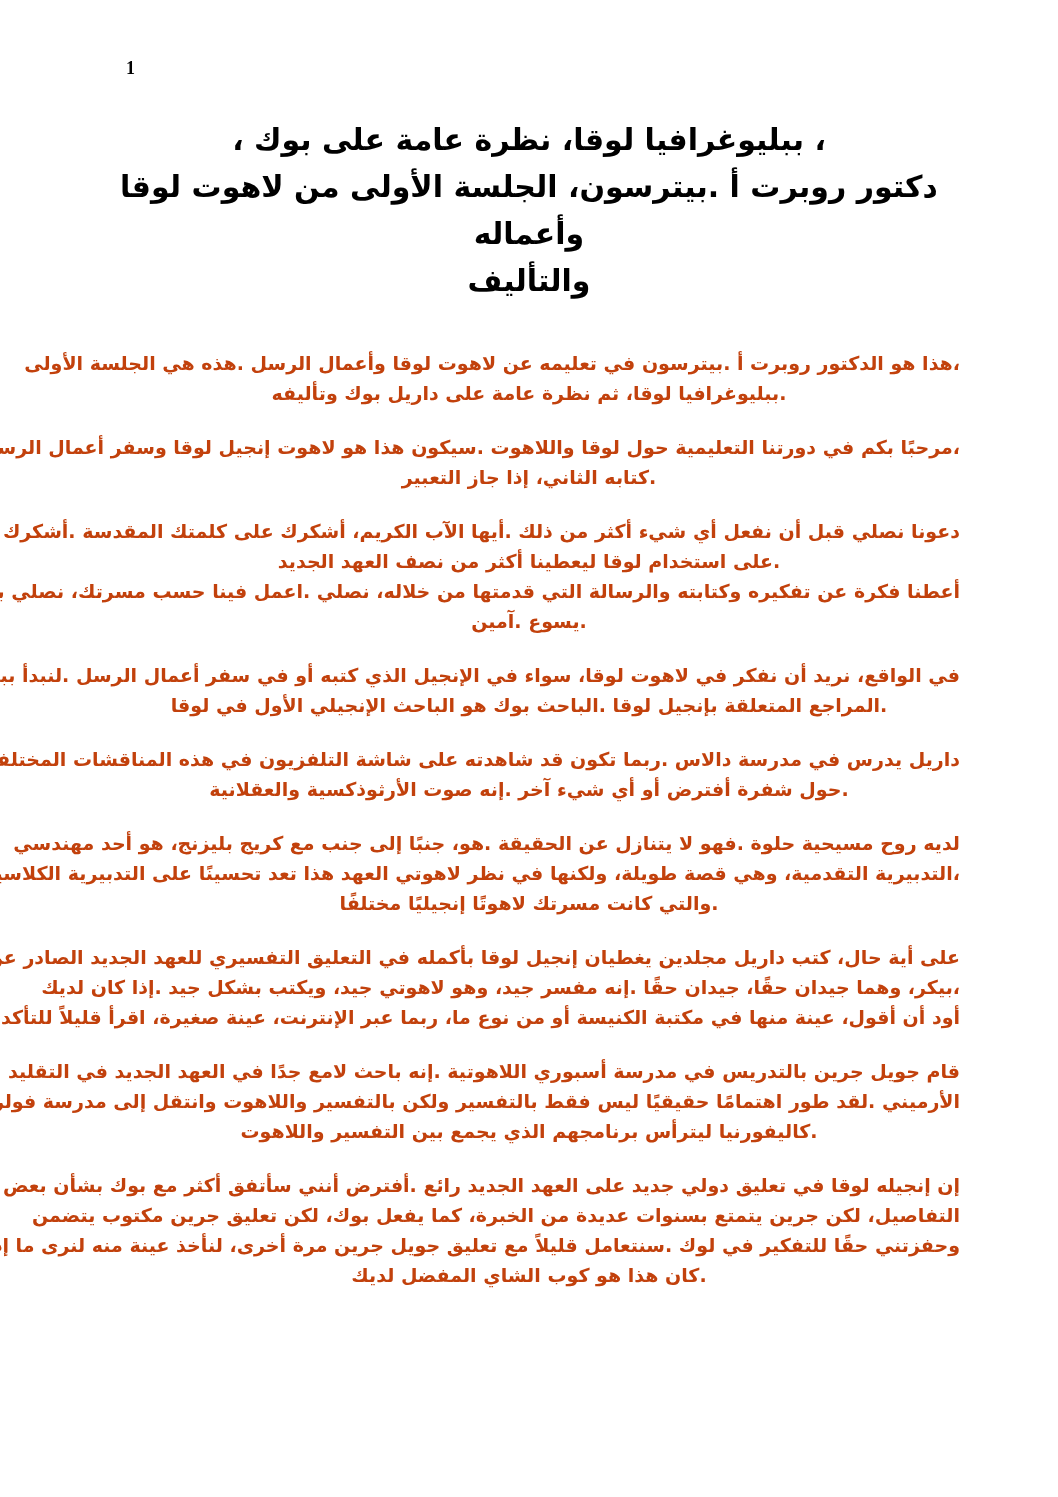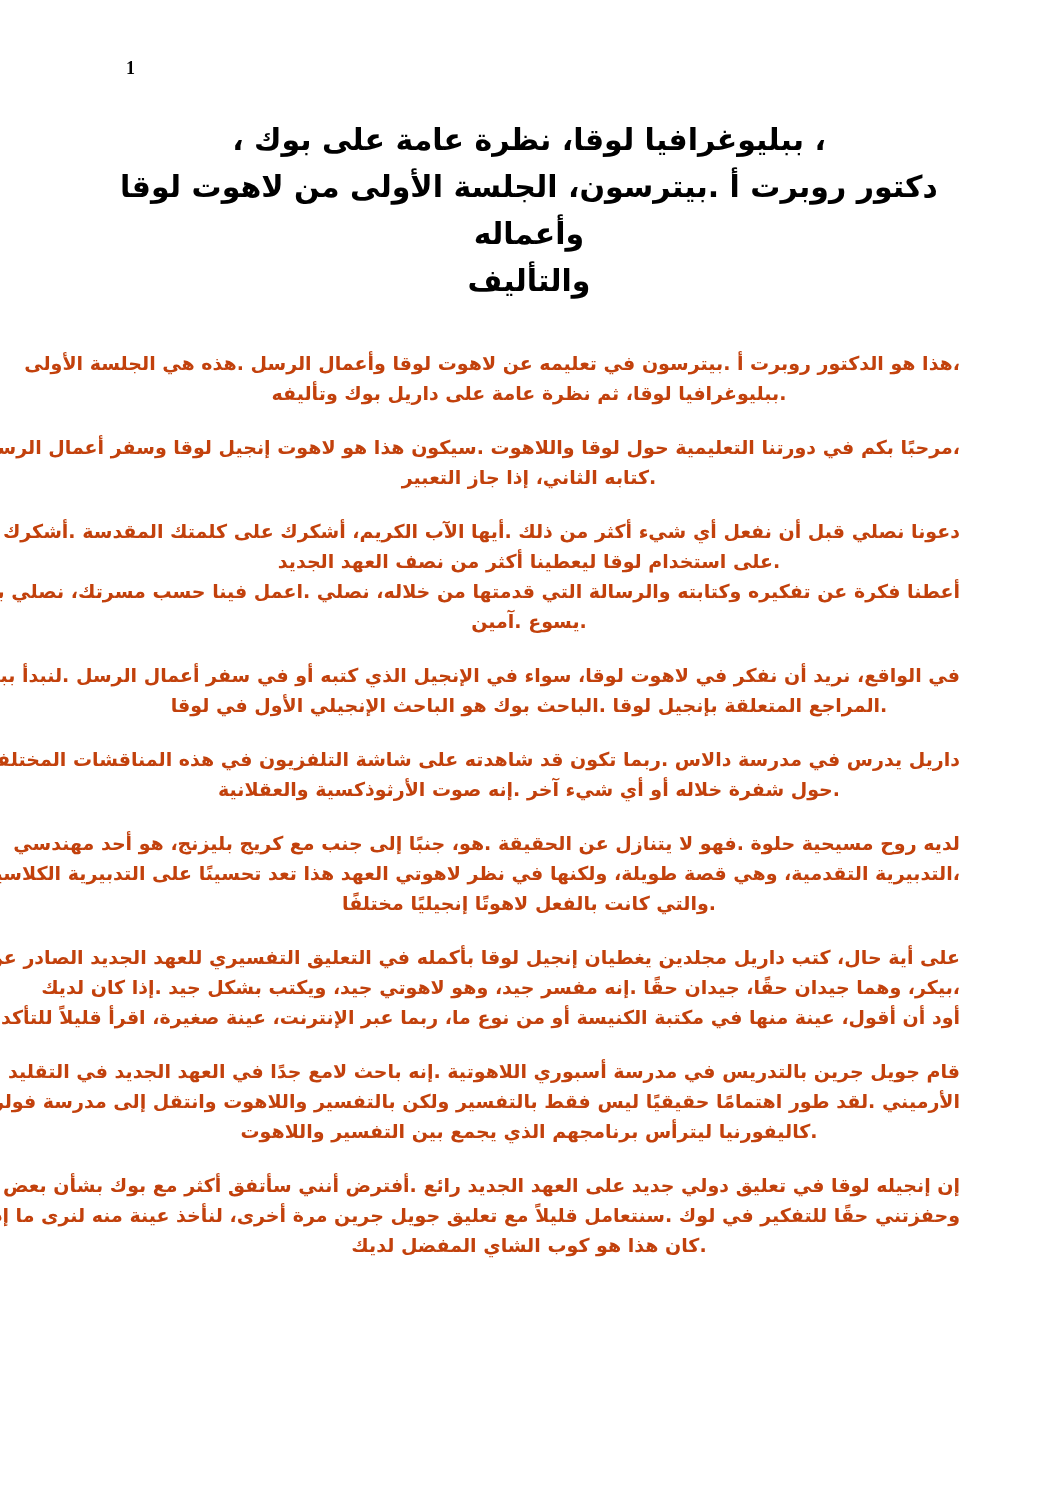--- a/index.html
+++ b/index.html
@@ -81,36 +81,37 @@
         <div class="line">.على استخدام لوقا ليعطينا أكثر من نصف العهد الجديد</div>
         <div class="line">أعطنا فكرة عن تفكيره وكتابته والرسالة التي قدمتها من خلاله، نصلي .اعمل فينا حسب مسرتك، نصلي باسم</div>
         <div class="line">.يسوع .آمين</div>
       </div>
       <div class="para">
         <div class="line">في الواقع، نريد أن نفكر في لاهوت لوقا، سواء في الإنجيل الذي كتبه أو في سفر أعمال الرسل .لنبدأ ببعض</div>
         <div class="line">.المراجع المتعلقة بإنجيل لوقا .الباحث بوك هو الباحث الإنجيلي الأول في لوقا</div>
       </div>
       <div class="para">
         <div class="line">داريل يدرس في مدرسة دالاس .ربما تكون قد شاهدته على شاشة التلفزيون في هذه المناقشات المختلفة</div>
-        <div class="line">.حول شفرة خلاله أو أي شيء آخر .إنه صوت الأرثوذكسية والعقلانية</div>
+        <div class="line">.حول شفرة أفترض أو أي شيء آخر .إنه صوت الأرثوذكسية والعقلانية</div>
       </div>
       <div class="para">
         <div class="line">لديه روح مسيحية حلوة .فهو لا يتنازل عن الحقيقة .هو، جنبًا إلى جنب مع كريج بليزنج، هو أحد مهندسي</div>
         <div class="line">،التدبيرية التقدمية، وهي قصة طويلة، ولكنها في نظر لاهوتي العهد هذا تعد تحسينًا على التدبيرية الكلاسيكية</div>
-        <div class="line">.والتي كانت بالفعل لاهوتًا إنجيليًا مختلفًا</div>
+        <div class="line">.والتي كانت مسرتك لاهوتًا إنجيليًا مختلفًا</div>
       </div>
       <div class="para">
         <div class="line">على أية حال، كتب داريل مجلدين يغطيان إنجيل لوقا بأكمله في التعليق التفسيري للعهد الجديد الصادر عن</div>
         <div class="line">،بيكر، وهما جيدان حقًا، جيدان حقًا .إنه مفسر جيد، وهو لاهوتي جيد، ويكتب بشكل جيد .إذا كان لديك</div>
         <div class="line">أود أن أقول، عينة منها في مكتبة الكنيسة أو من نوع ما، ربما عبر الإنترنت، عينة صغيرة، اقرأ قليلاً للتأكد من</div>
       </div>
       <div class="para">
         <div class="line">قام جويل جرين بالتدريس في مدرسة أسبوري اللاهوتية .إنه باحث لامع جدًا في العهد الجديد في التقليد</div>
         <div class="line">الأرميني .لقد طور اهتمامًا حقيقيًا ليس فقط بالتفسير ولكن بالتفسير واللاهوت وانتقل إلى مدرسة فولر في</div>
         <div class="line">.كاليفورنيا ليترأس برنامجهم الذي يجمع بين التفسير واللاهوت</div>
       </div>
       <div class="para">
         <div class="line">إن إنجيله لوقا في تعليق دولي جديد على العهد الجديد رائع .أفترض أنني سأتفق أكثر مع بوك بشأن بعض</div>
+        <div class="line">التفاصيل، لكن جرين يتمتع بسنوات عديدة من الخبرة، كما يفعل بوك، لكن تعليق جرين مكتوب يتضمن</div>
         <div class="line">وحفزتني حقًا للتفكير في لوك .سنتعامل قليلاً مع تعليق جويل جرين مرة أخرى، لنأخذ عينة منه لنرى ما إذا</div>
         <div class="line">.كان هذا هو كوب الشاي المفضل لديك</div>
       </div>
     </div>
 </div>
 
 </body></html>

